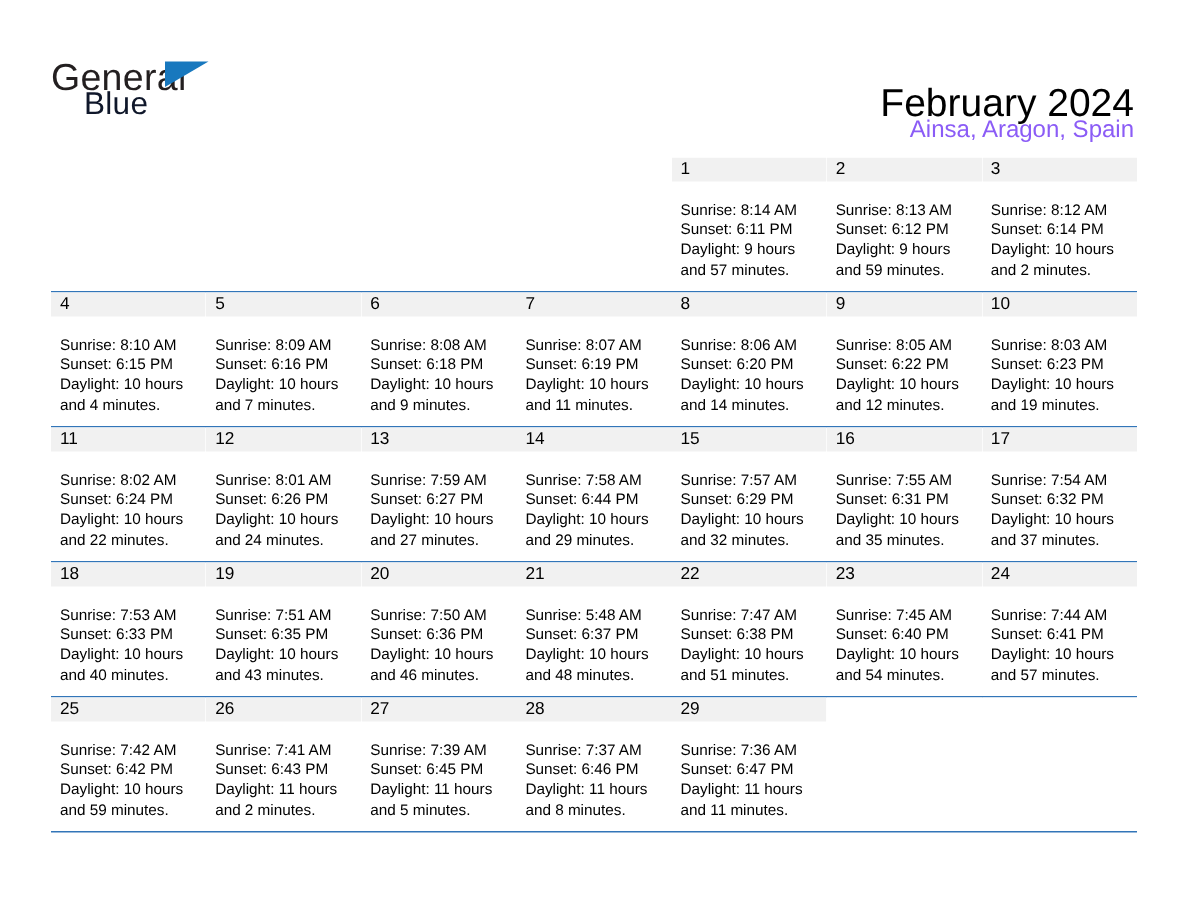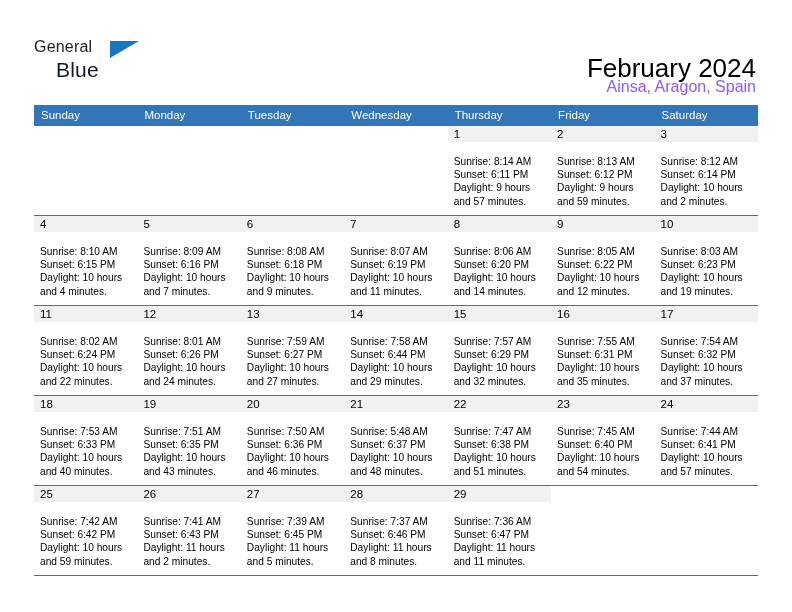--- a/index.html
+++ b/index.html
@@ -31,21 +31,21 @@
   .logo {
     position: absolute;
     left: 34px;
     top: 38px;
     width: 120px;
     height: 46px;
   }
   .logo-general {
     position: absolute;
     left: 0; top: 0;
-    font-size: 16px;
+    font-size: 25px;
     letter-spacing: 0.2px;
     color: #231f20;
     font-family: "Liberation Sans", sans-serif;
   }
   .logo-blue {
     position: absolute;
     left: 22px; top: 20px;
     font-size: 21px;
     letter-spacing: 0.2px;
     color: #0f172a;
@@ -157,29 +157,20 @@
       <span class="logo-tri"></span>
       <span class="logo-blue">Blue</span>
     </div>
 
     <div class="title">February 2024</div>
     <div class="subtitle">Ainsa, Aragon, Spain</div>
   </div>
 
   <div class="cal">
 
-    <div class="row hdr-row">
-      <div class="hdr-cell">Sunday</div>
-      <div class="hdr-cell">Monday</div>
-      <div class="hdr-cell">Tuesday</div>
-      <div class="hdr-cell">Wednesday</div>
-      <div class="hdr-cell">Thursday</div>
-      <div class="hdr-cell">Friday</div>
-      <div class="hdr-cell">Saturday</div>
-    </div>
 
     <div class="row week-row first">
       <div class="day-cell empty">
         <div class="daynum"></div>
         <div class="info">
           <div></div>
           <div></div>
           <div></div>
           <div></div>
         </div>

